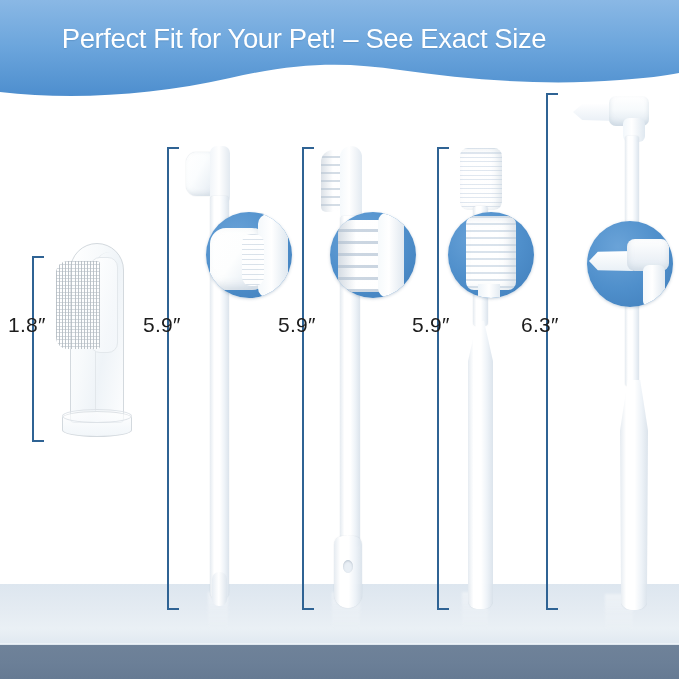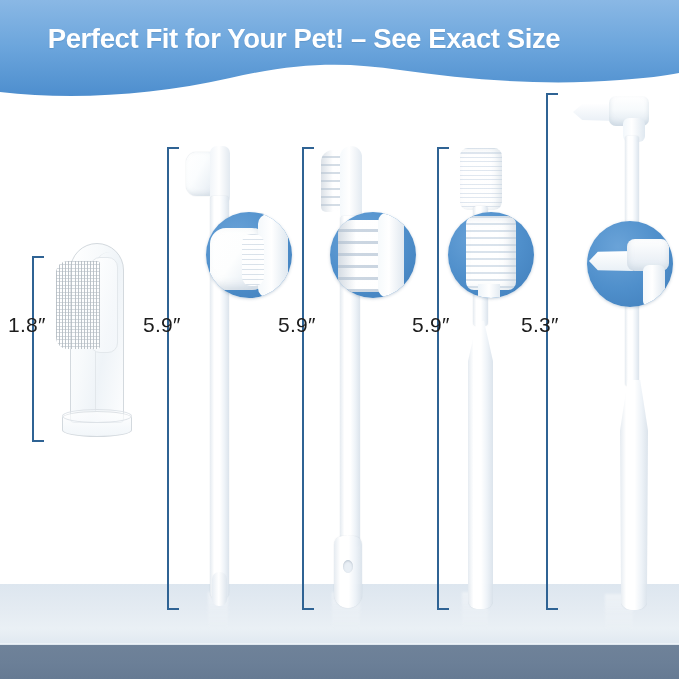--- a/index.html
+++ b/index.html
@@ -14,21 +14,21 @@
   
   .header-band {
     position:absolute; left:0; top:0; width:679px; height:106px;
     overflow:hidden;
   }
   .header-band svg { position:absolute; left:0; top:0; }
   .header-title {
     position:absolute; left:0; top:23px; width:608px;
     text-align:center;
     font-size:27.5px;
-    font-weight:bold;
+    font-weight:normal;
     color:#ffffff;
     letter-spacing:-0.4px;
     font-family:"Liberation Sans", sans-serif;
     text-shadow:0 1px 1px rgba(40,90,140,.22);
     white-space:nowrap;
     z-index:4;
   }
 
   
   .surface {
@@ -287,21 +287,21 @@
       <div style="position:absolute; left:30px; top:72px; width:22px; height:14px;
                   background:linear-gradient(to right,#eef4f9,#ffffff,#e3ebf2);"></div>
     </div>
   </div>
 
   <div class="bracket" style="left:546px; top:93px; width:12px; height:517px;">
     <div class="vline"></div>
       <div class="tick-top"></div>
       <div class="tick-bot"></div>
   </div>
-  <div class="dim-label" style="left:521px; top:313px;">5.3″</div>
+  <div class="dim-label" style="left:521px; top:313px;">6.3″</div>
 
   <div class="product" style="left:565px; top:90px; width:90px; height:520px;">
 
     <div style="position:absolute; left:8px; top:13px; width:42px; height:18px;
                 background:linear-gradient(to bottom,#ffffff,#eaf0f6);
                 clip-path:polygon(0% 50%, 22% 6%, 100% 0%, 100% 100%, 22% 94%);"></div>
 
     <div style="position:absolute; left:44px; top:6px; width:40px; height:30px; border-radius:7px;
                 background:linear-gradient(to bottom,#ffffff 0%,#f7fafc 45%,#dfe8f0 100%);
                 box-shadow:inset 0 -3px 5px rgba(190,203,216,.5);"></div>

